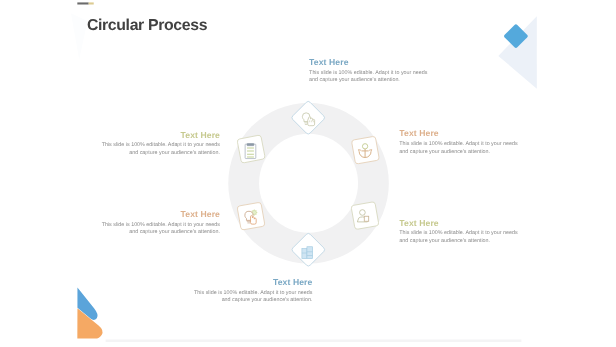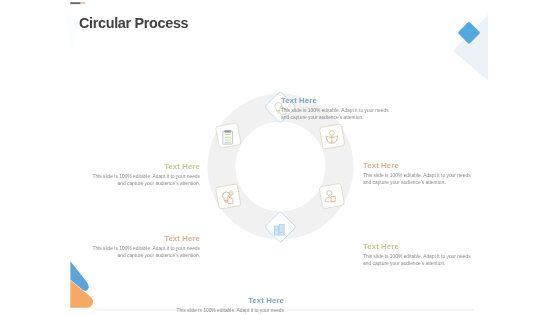--- a/index.html
+++ b/index.html
@@ -1,20 +1,20 @@
 <!DOCTYPE html>
 <html><head>
 <meta charset="utf-8">
 <style>
   html,body{margin:0;padding:0;}
   body{width:560px;height:315px;background:#ffffff;font-family:"Liberation Sans",sans-serif;overflow:hidden;}
   .slide{position:absolute;left:0;top:0;width:560px;height:315px;background:#ffffff;}
   .title{position:absolute;left:78.5px;top:14.6px;font-size:14.4px;font-weight:bold;color:#414141;letter-spacing:-0.32px;white-space:nowrap;-webkit-font-smoothing:antialiased;will-change:transform;transform:translateZ(0);}
   svg.layer{position:absolute;left:0;top:0;width:560px;height:315px;}
-  .lbl{position:absolute;-webkit-font-smoothing:antialiased;will-change:transform;transform:translateZ(0);margin-top:44px;}
+  .lbl{position:absolute;-webkit-font-smoothing:antialiased;will-change:transform;transform:translateZ(0);}
   .lbl .h{font-size:7.8px;font-weight:bold;line-height:10.4px;letter-spacing:0.1px;}
   .lbl .b{font-size:4.88px;color:#8a8a8a;line-height:7px;margin-top:0.6px;}
   .ra{text-align:right;}
 </style>
 </head>
 <body>
 
 <div class="slide">
 
   <svg class="layer" viewBox="0 0 560 315">

